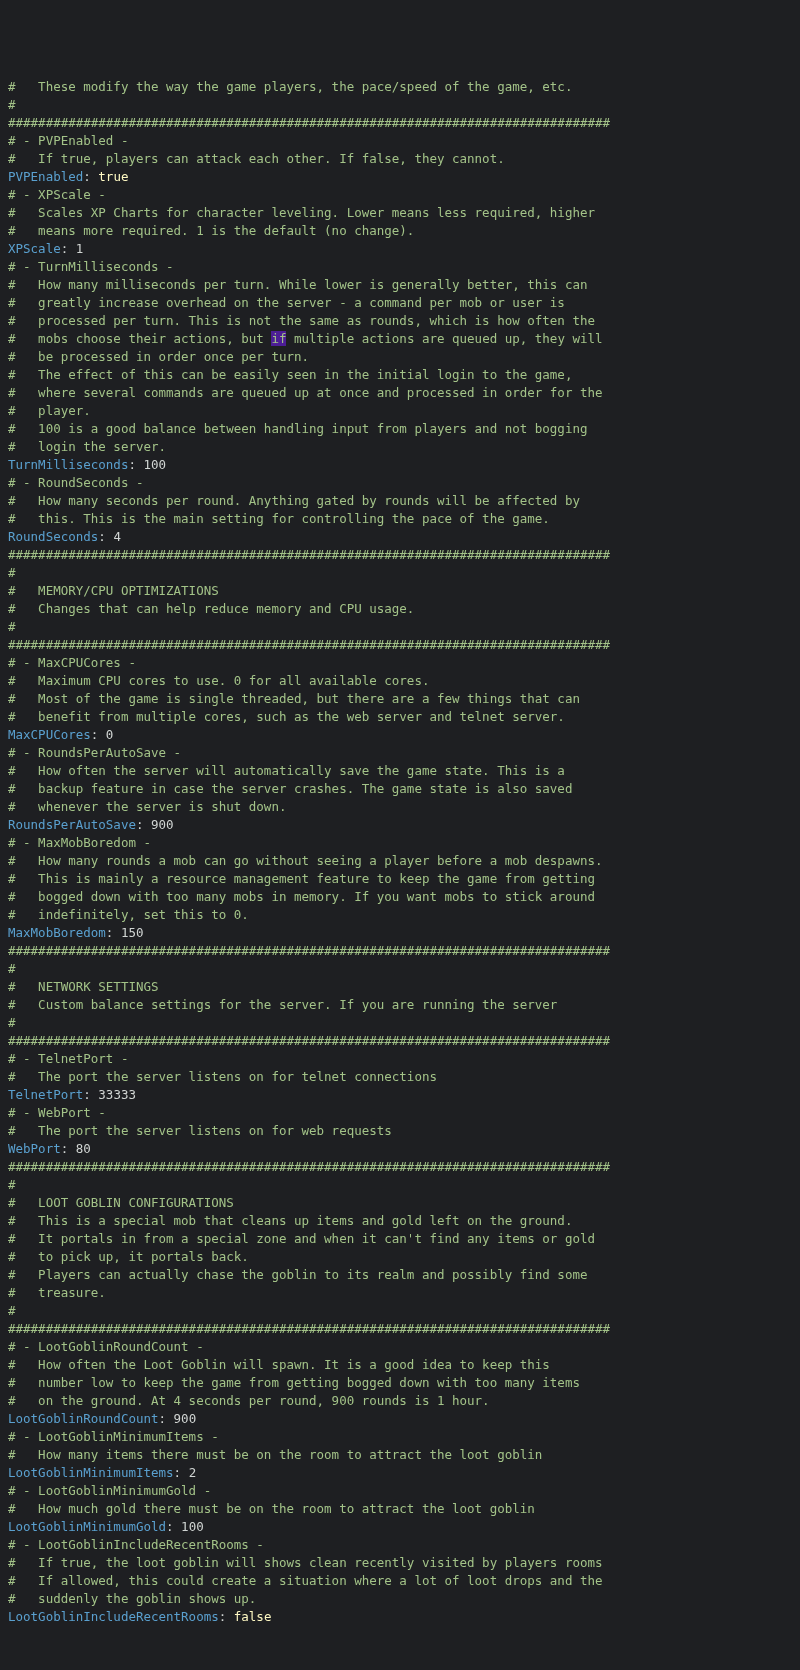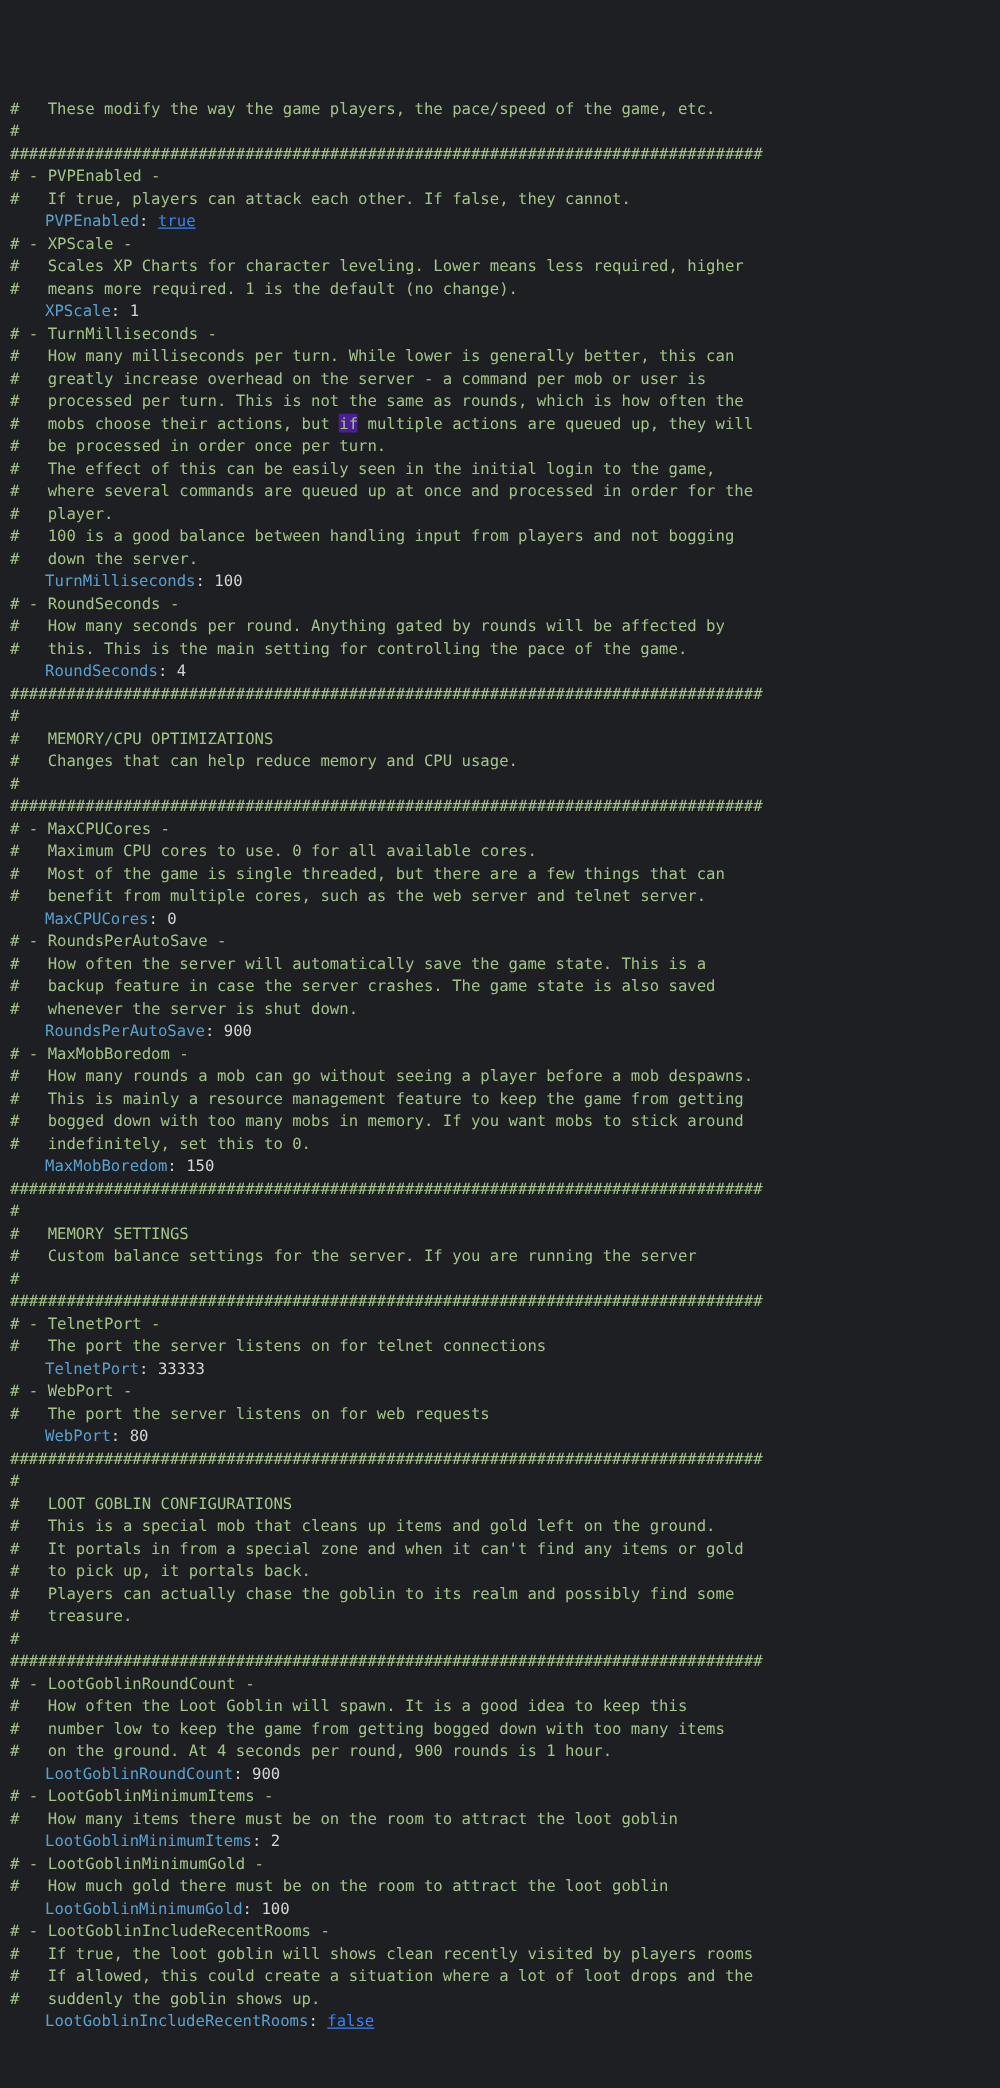--- a/index.html
+++ b/index.html
@@ -6,23 +6,23 @@
   body {
     background: #1e1f22;
     color: #bcbec4;
     font-family: 'Menlo', 'Monaco', 'Consolas', monospace;
     font-size: 12.5px;
     line-height: 18px;
     padding: 6px 8px;
     white-space: pre;
   }
   .c  { color: #a3c388; }  
-  .k  { color: #5aa0cf; margin-left: 28px; }  
+  .k  { color: #5aa0cf; }  
   .n  { color: #d1d5d3; }  
-  .b  { color: #3b82f6; text-decoration: underline; }  
+  .b  { color: #fef9c3; }  
   .p  { color: #d1d5d3; }  
   .hl { background: #4c1d95; text-align: right; } 
 </style>
 </head>
 <body>
 
 
 
 <div id="code"><span class="c">#   These modify the way the game players, the pace/speed of the game, etc.</span>
 <span class="c">#</span>
@@ -37,21 +37,21 @@
 <span class="c"># - TurnMilliseconds -</span>
 <span class="c">#   How many milliseconds per turn. While lower is generally better, this can</span>
 <span class="c">#   greatly increase overhead on the server - a command per mob or user is</span>
 <span class="c">#   processed per turn. This is not the same as rounds, which is how often the</span>
 <span class="c">#   mobs choose their actions, but <span class="hl">if</span> multiple actions are queued up, they will</span>
 <span class="c">#   be processed in order once per turn.</span>
 <span class="c">#   The effect of this can be easily seen in the initial login to the game,</span>
 <span class="c">#   where several commands are queued up at once and processed in order for the</span>
 <span class="c">#   player.</span>
 <span class="c">#   100 is a good balance between handling input from players and not bogging</span>
-<span class="c">#   down the server.</span>
+<span class="c">#   login the server.</span>
 <span class="k">TurnMilliseconds</span><span class="p">:</span> <span class="n">100</span>
 <span class="c"># - RoundSeconds -</span>
 <span class="c">#   How many seconds per round. Anything gated by rounds will be affected by</span>
 <span class="c">#   this. This is the main setting for controlling the pace of the game.</span>
 <span class="k">RoundSeconds</span><span class="p">:</span> <span class="n">4</span>
 <span class="c">################################################################################</span>
 <span class="c">#</span>
 <span class="c">#   MEMORY/CPU OPTIMIZATIONS</span>
 <span class="c">#   Changes that can help reduce memory and CPU usage.</span>
 <span class="c">#</span>
@@ -67,21 +67,21 @@
 <span class="c">#   whenever the server is shut down.</span>
 <span class="k">RoundsPerAutoSave</span><span class="p">:</span> <span class="n">900</span>
 <span class="c"># - MaxMobBoredom -</span>
 <span class="c">#   How many rounds a mob can go without seeing a player before a mob despawns.</span>
 <span class="c">#   This is mainly a resource management feature to keep the game from getting</span>
 <span class="c">#   bogged down with too many mobs in memory. If you want mobs to stick around</span>
 <span class="c">#   indefinitely, set this to 0.</span>
 <span class="k">MaxMobBoredom</span><span class="p">:</span> <span class="n">150</span>
 <span class="c">################################################################################</span>
 <span class="c">#</span>
-<span class="c">#   MEMORY SETTINGS</span>
+<span class="c">#   NETWORK SETTINGS</span>
 <span class="c">#   Custom balance settings for the server. If you are running the server</span>
 <span class="c">#</span>
 <span class="c">################################################################################</span>
 <span class="c"># - TelnetPort -</span>
 <span class="c">#   The port the server listens on for telnet connections</span>
 <span class="k">TelnetPort</span><span class="p">:</span> <span class="n">33333</span>
 <span class="c"># - WebPort -</span>
 <span class="c">#   The port the server listens on for web requests</span>
 <span class="k">WebPort</span><span class="p">:</span> <span class="n">80</span>
 <span class="c">################################################################################</span>

